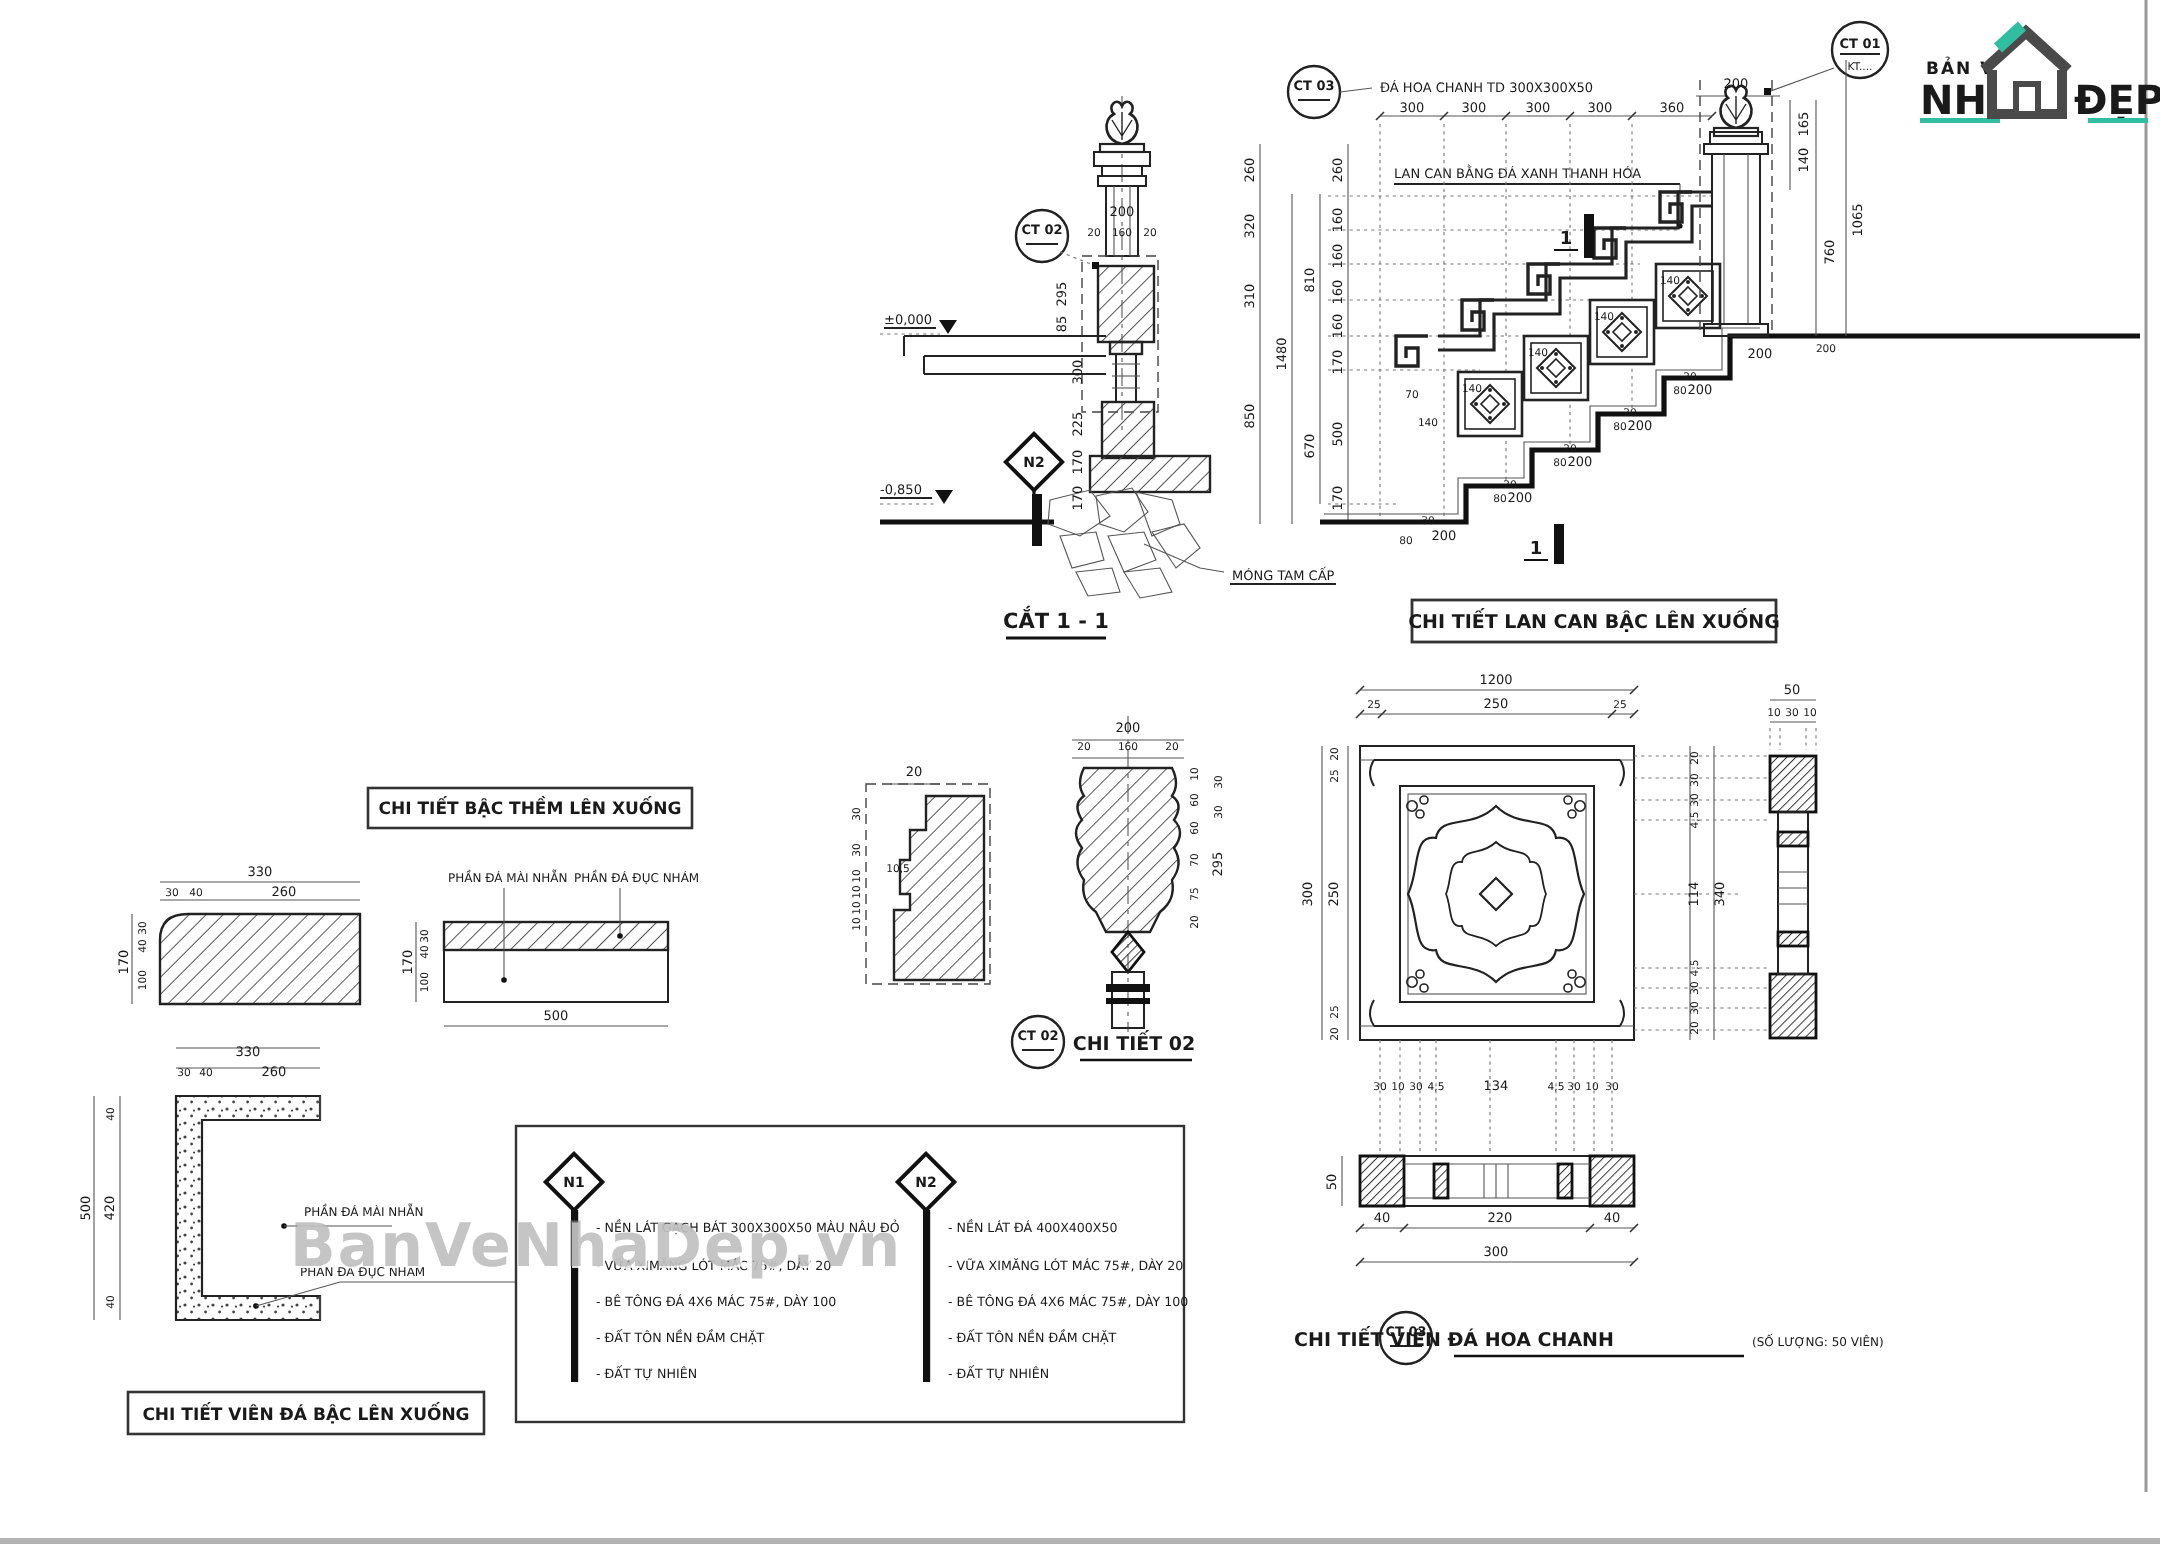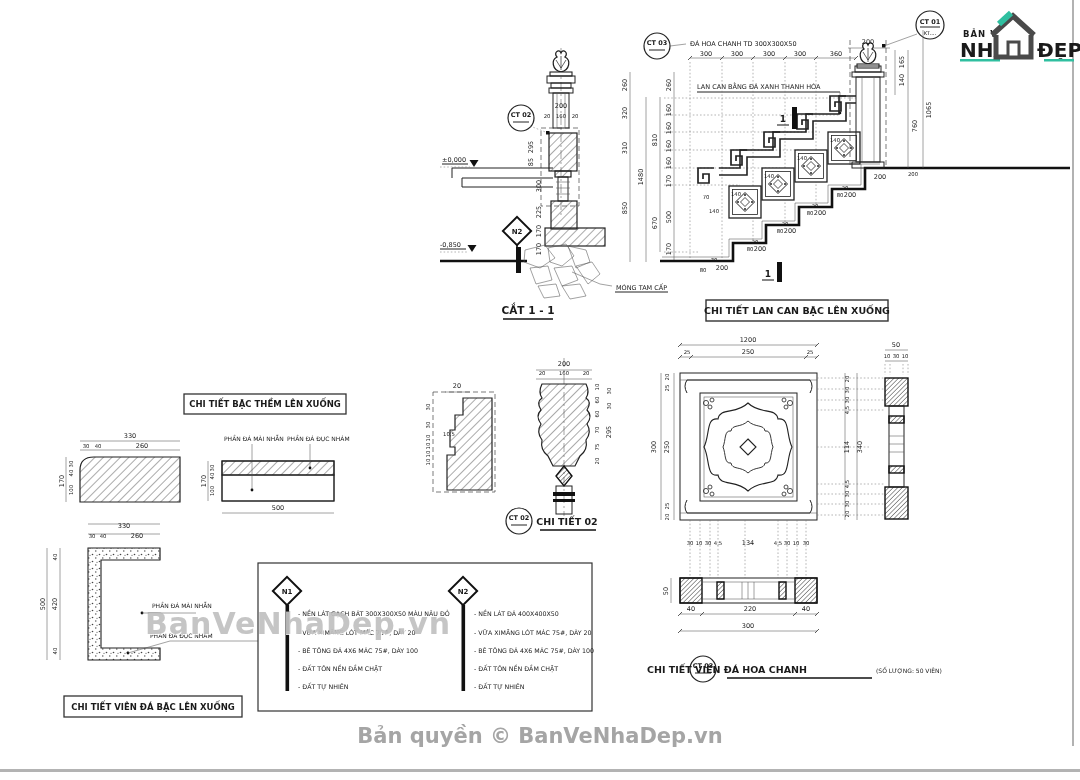--- a/index.html
+++ b/index.html
@@ -547,15 +547,14 @@
         <text x="806" y="611" class="dim">40</text>
         <text x="748" y="628" class="dim">300</text>
         <text x="896" y="347" class="dim">50</text>
         <text x="887" y="358" class="dim sm">10</text>
         <text x="896" y="358" class="dim sm">30</text>
         <text x="905" y="358" class="dim sm">10</text>
       </g>
 </svg>
 
 <div id="wm-big">BanVeNhaDep.vn</div>
-<div id="footer-text">Bản quyền © BanVeNhaDep.vn</div>
 <div id="footer-bar"></div>
 </div>
 
 </body></html>

